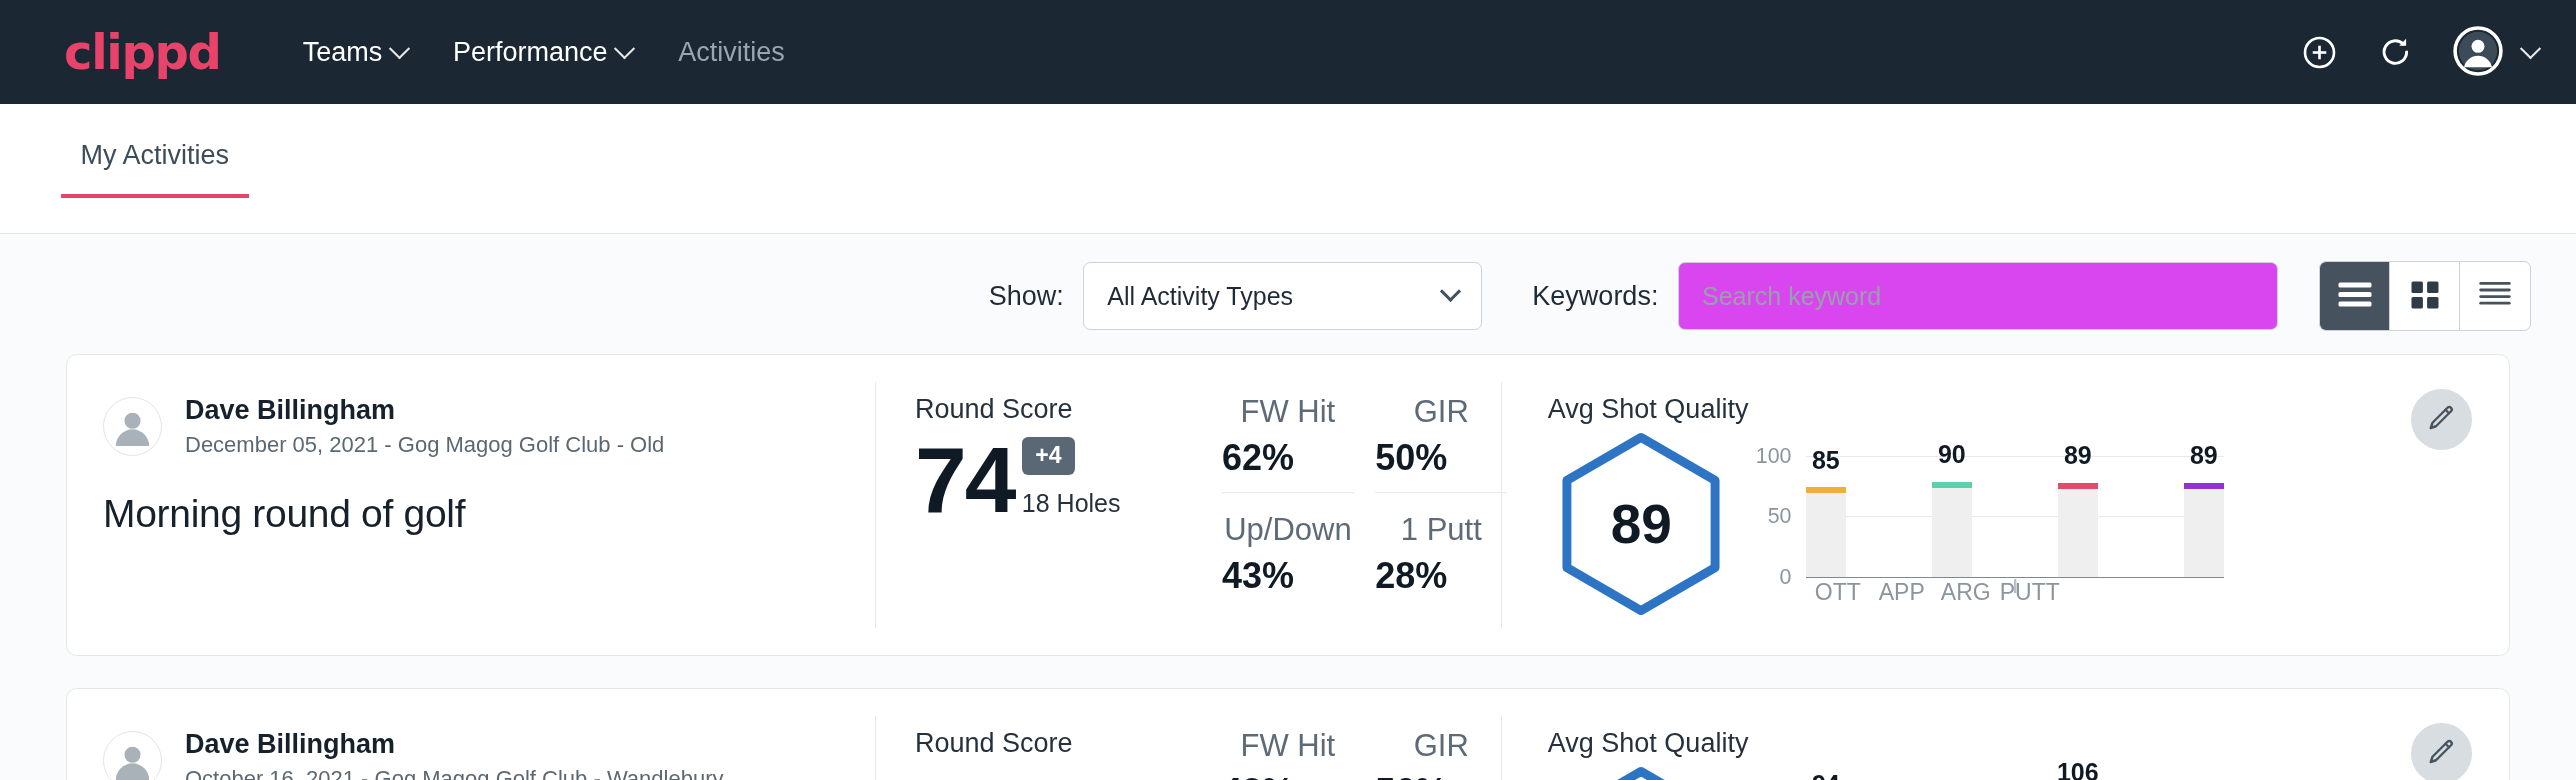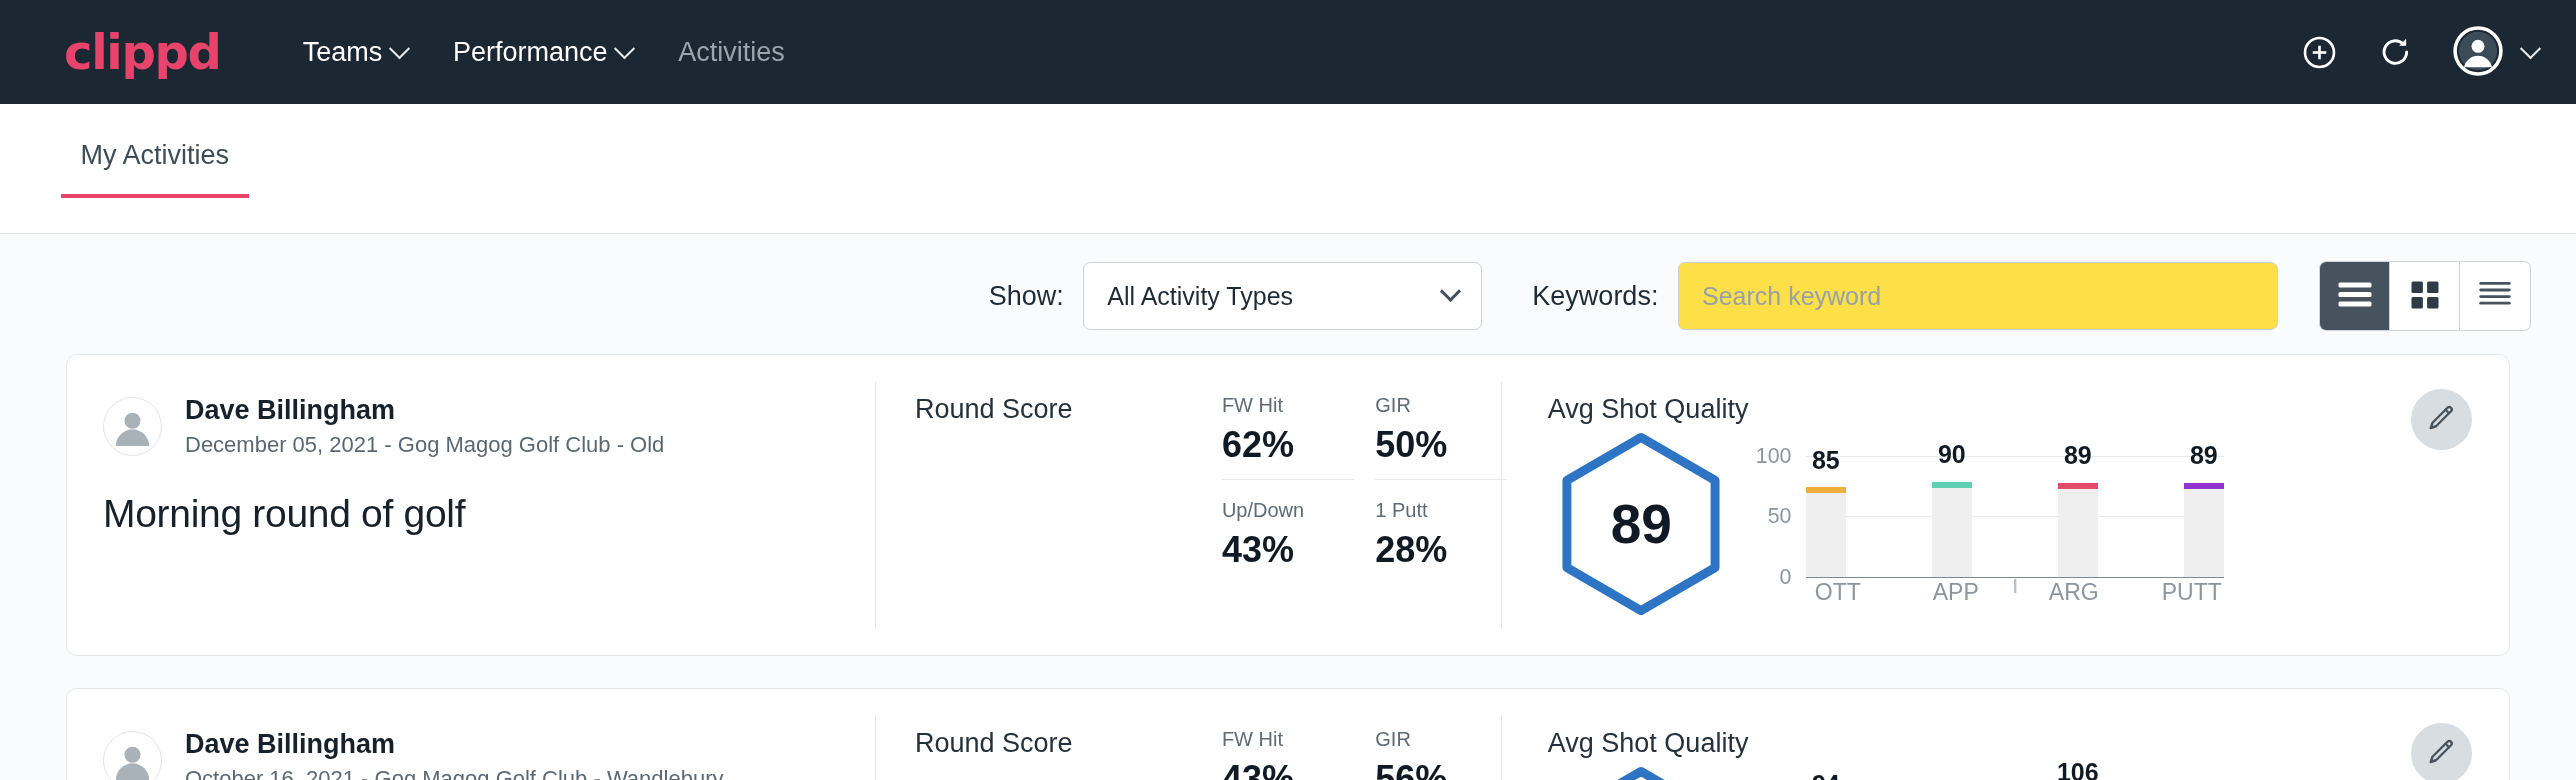--- a/index.html
+++ b/index.html
@@ -91,21 +91,21 @@
   }
   .select .sel-chev {
     margin-left: auto;
     width: 15px; height: 15px;
     border-right: 3.6px solid #44525f;
     border-bottom: 3.6px solid #44525f;
     transform: rotate(45deg) translate(-3.6px,-3.6px);
   }
   .search {
     width: 600px; height: 68px;
-    background: #fde047; border: 0.9px solid #ccd2d8; border-radius: 7.1px;
+    background: #d946ef; border: 0.9px solid #ccd2d8; border-radius: 7.1px;
     display: flex; align-items: center; padding: 0 23px;
     margin-right: 41px;
   }
   .search input {
     border: 0; outline: 0; width: 100%;
     font-size: 25px; color: #1e2a35;
     font-family: "Liberation Sans", sans-serif;
     background: transparent;
   }
   .search input::placeholder { color: #97a1aa; }
@@ -171,21 +171,21 @@
 
   
   .col-stats { width: 295px; padding-left: 16px; }
   .stats-grid {
     display: grid;
     grid-template-columns: 132px 132px;
     column-gap: 21.4px;
   }
   .stat { padding-bottom: 12.5px; }
   .stat.top { border-bottom: 0.9px solid #e7eaed; margin-bottom: 19.6px; }
-  .stat-label { font-size: 20px; color: #5e6b77; }
+  .stat-label { font-size: 31px; color: #5e6b77; text-align: center; }
   .stat-val { font-size: 36px; font-weight: 700; color: #0f1a24; margin-top: 7.1px; }
 
   
   .col-quality { flex: 1; padding-left: 46px; display: flex; flex-direction: column; }
   .quality-body { display: flex; align-items: flex-start; margin-top: 3.6px; }
   .hex-wrap { width: 187px; flex: none; display:flex; align-items:center; justify-content:center; margin-top: 3.6px;}
   .hex { position: relative; width: 166px; height: 184px; }
   .hex-num {
     position: absolute; inset: 0;
     display: flex; align-items: center; justify-content: center;
@@ -208,21 +208,21 @@
     position: absolute; bottom: 0; left: 0; right: 0;
     background: #efefef;
   }
   .bar-cap { position: absolute; left: 0; right: 0; top: 0; height: 6.2px; }
   .bar-val {
     position: absolute; left: 50%; transform: translateX(-50%);
     font-size: 25px; font-weight: 700; color: #0f1a24; white-space: nowrap;
   }
   .xticks {
     position: absolute; left: 55px; right: 0; top: 150px;
-    display: flex; justify-content: space-between; gap: 13px;
+    display: flex; 
   }
   .xtick { width: 64px; text-align: center; font-size: 23px; color: #8b959e; }
   .tickmark { position: absolute; top: 0; width: 1.8px; height: 14.3px; background: #b9c0c7; left: 50%; transform: translateX(-50%);}
 
   .edit-btn {
     position: absolute; right: 37px; top: 34px;
     width: 61px; height: 61px; border-radius: 50%;
     background: #d8dde1;
     display: flex; align-items: center; justify-content: center;
     cursor: pointer;
@@ -349,20 +349,27 @@
             <div class="user-sub">December 05, 2021 - Gog Magog Golf Club - Old</div>
           </div>
         </div>
         <div class="round-title">Morning round of golf</div>
       </div>
 
       <div class="vdiv"></div>
 
       <div class="card-col col-score">
         <div class="col-head">Round Score</div>
+        <div class="score-row">
+          <div class="score-num">74</div>
+          <div class="score-side">
+            <div class="badge">+4</div>
+            <div class="holes">18 Holes</div>
+          </div>
+        </div>
       </div>
 
       <div class="card-col col-stats">
         <div class="stats-grid">
           <div class="stat top">
             <div class="stat-label">FW Hit</div>
             <div class="stat-val">62%</div>
           </div>
           <div class="stat top">
             <div class="stat-label">GIR</div>

